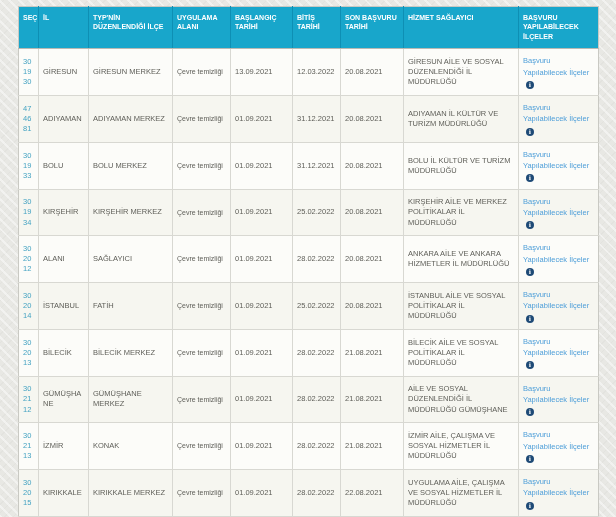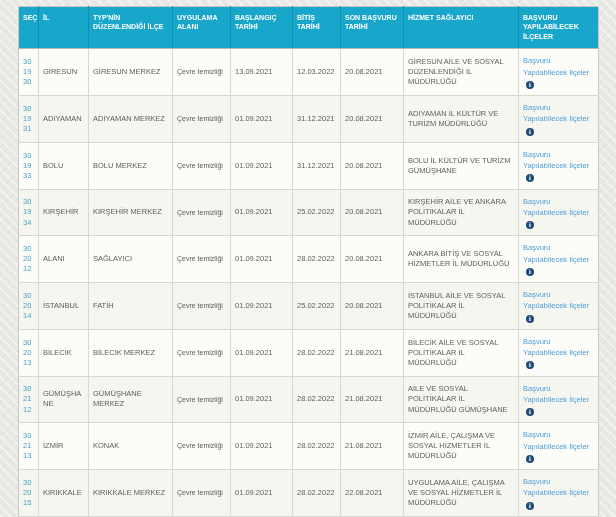--- a/index.html
+++ b/index.html
@@ -101,61 +101,61 @@
           <td>GİRESUN</td>
           <td>GİRESUN MERKEZ</td>
           <td class="cell-alan">Çevre temizliği</td>
           <td>13.09.2021</td>
           <td>12.03.2022</td>
           <td>20.08.2021</td>
           <td>GİRESUN AİLE VE SOSYAL DÜZENLENDİĞİ İL MÜDÜRLÜĞÜ</td>
           <td><a class="apply-link">Başvuru Yapılabilecek İlçeler<span class="info-icon">i</span></a></td>
         </tr>
         <tr>
-          <td><a class="id-link">301931</a></td>
+          <td><a class="id-link">474681</a></td>
           <td>ADIYAMAN</td>
           <td>ADIYAMAN MERKEZ</td>
           <td class="cell-alan">Çevre temizliği</td>
           <td>01.09.2021</td>
           <td>31.12.2021</td>
           <td>20.08.2021</td>
           <td>ADIYAMAN İL KÜLTÜR VE TURİZM MÜDÜRLÜĞÜ</td>
           <td><a class="apply-link">Başvuru Yapılabilecek İlçeler<span class="info-icon">i</span></a></td>
         </tr>
         <tr>
           <td><a class="id-link">301933</a></td>
           <td>BOLU</td>
           <td>BOLU MERKEZ</td>
           <td class="cell-alan">Çevre temizliği</td>
           <td>01.09.2021</td>
           <td>31.12.2021</td>
           <td>20.08.2021</td>
-          <td>BOLU İL KÜLTÜR VE TURİZM GÜMÜŞHANE</td>
+          <td>BOLU İL KÜLTÜR VE TURİZM MÜDÜRLÜĞÜ</td>
           <td><a class="apply-link">Başvuru Yapılabilecek İlçeler<span class="info-icon">i</span></a></td>
         </tr>
         <tr>
           <td><a class="id-link">301934</a></td>
           <td>KIRŞEHİR</td>
           <td>KIRŞEHİR MERKEZ</td>
           <td class="cell-alan">Çevre temizliği</td>
           <td>01.09.2021</td>
           <td>25.02.2022</td>
           <td>20.08.2021</td>
-          <td>KIRŞEHİR AİLE VE ANKARA POLİTİKALAR İL MÜDÜRLÜĞÜ</td>
+          <td>KIRŞEHİR AİLE VE MERKEZ POLİTİKALAR İL MÜDÜRLÜĞÜ</td>
           <td><a class="apply-link">Başvuru Yapılabilecek İlçeler<span class="info-icon">i</span></a></td>
         </tr>
         <tr>
           <td><a class="id-link">302012</a></td>
           <td>ALANI</td>
           <td>SAĞLAYICI</td>
           <td class="cell-alan">Çevre temizliği</td>
           <td>01.09.2021</td>
           <td>28.02.2022</td>
           <td>20.08.2021</td>
-          <td>ANKARA BİTİŞ VE SOSYAL HİZMETLER İL MÜDÜRLÜĞÜ</td>
+          <td>ANKARA AİLE VE ANKARA HİZMETLER İL MÜDÜRLÜĞÜ</td>
           <td><a class="apply-link">Başvuru Yapılabilecek İlçeler<span class="info-icon">i</span></a></td>
         </tr>
         <tr>
           <td><a class="id-link">302014</a></td>
           <td>İSTANBUL</td>
           <td>FATİH</td>
           <td class="cell-alan">Çevre temizliği</td>
           <td>01.09.2021</td>
           <td>25.02.2022</td>
           <td>20.08.2021</td>
@@ -174,21 +174,21 @@
           <td><a class="apply-link">Başvuru Yapılabilecek İlçeler<span class="info-icon">i</span></a></td>
         </tr>
         <tr>
           <td><a class="id-link">302112</a></td>
           <td>GÜMÜŞHANE</td>
           <td>GÜMÜŞHANE MERKEZ</td>
           <td class="cell-alan">Çevre temizliği</td>
           <td>01.09.2021</td>
           <td>28.02.2022</td>
           <td>21.08.2021</td>
-          <td>AİLE VE SOSYAL POLİTİKALAR İL MÜDÜRLÜĞÜ GÜMÜŞHANE</td>
+          <td>AİLE VE SOSYAL DÜZENLENDİĞİ İL MÜDÜRLÜĞÜ GÜMÜŞHANE</td>
           <td><a class="apply-link">Başvuru Yapılabilecek İlçeler<span class="info-icon">i</span></a></td>
         </tr>
         <tr>
           <td><a class="id-link">302113</a></td>
           <td>İZMİR</td>
           <td>KONAK</td>
           <td class="cell-alan">Çevre temizliği</td>
           <td>01.09.2021</td>
           <td>28.02.2022</td>
           <td>21.08.2021</td>

